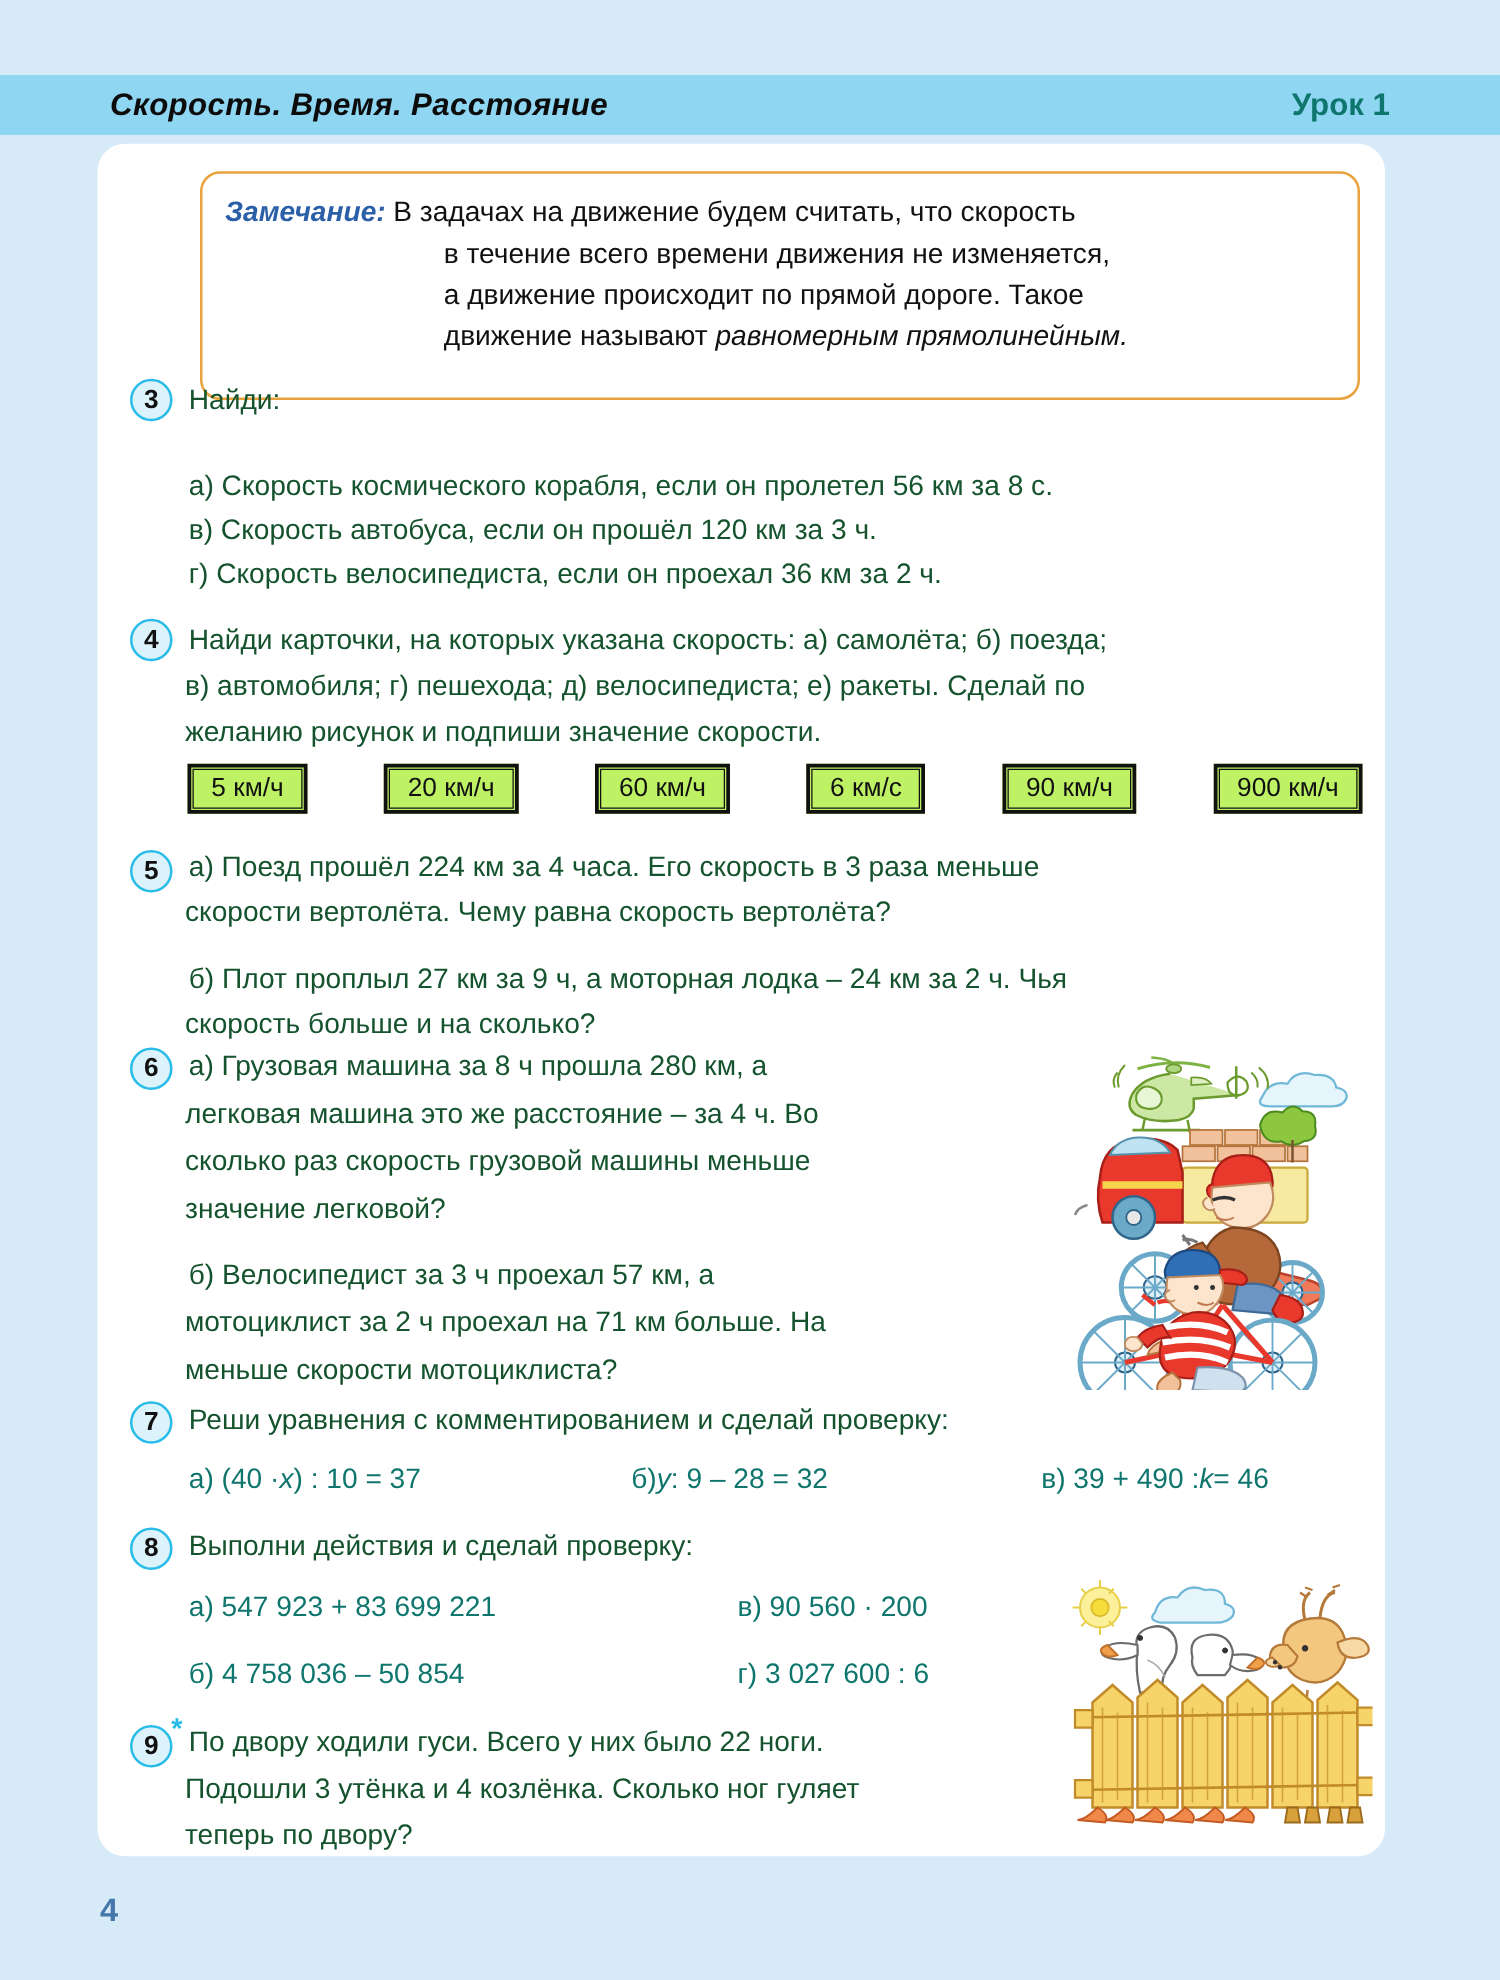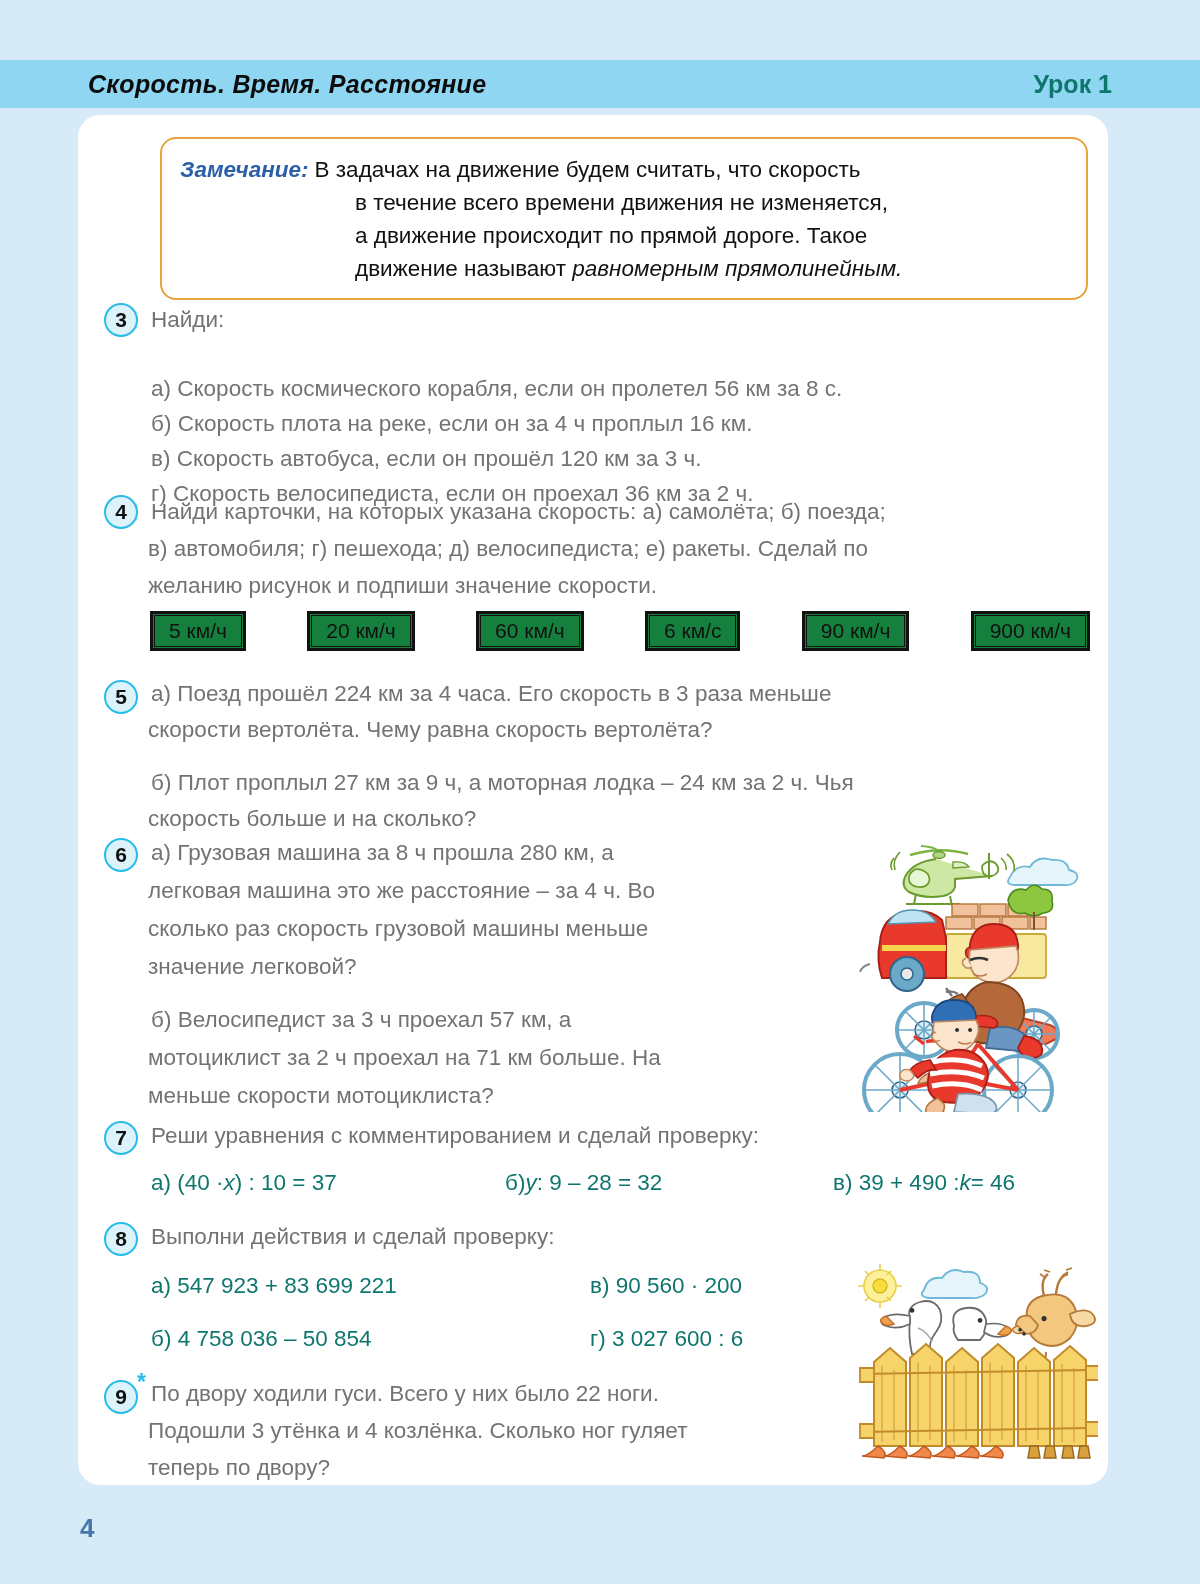--- a/index.html
+++ b/index.html
@@ -73,21 +73,21 @@
 
   
   .note-box {
     position: absolute;
     left: 160px;
     top: 137px;
     width: 928px;
     box-sizing: border-box;
     border: 2.5px solid #e8a33d;
     border-radius: 16px;
-    padding: 14px 16px 13px 18px;
+    padding: 14px 16px 33px 18px;
     background: #ffffff;
   }
   .note-line {
     font-size: 22.5px;
     line-height: 33px;
     color: #111;
     text-align: justify;
     white-space: nowrap;
   }
   .note-line.first { text-align: left; }
@@ -122,36 +122,36 @@
   .star {
     position: absolute;
     color: #29bce8;
     font-size: 23px;
     font-weight: bold;
     line-height: 1;
   }
   .body-line {
     font-size: 22.5px;
     line-height: 34px;
-    color: #737373;
+    color: #14532d;
     white-space: nowrap;
   }
 
   
   .cards-row {
     position: absolute;
     left: 150px;
     top: 611px;
     width: 940px;
     display: flex;
     justify-content: space-between;
   }
   .card {
     border: 3px solid #111;
-    background: #15803d;
+    background: #bef264;
     padding: 1px;
     height: 40px;
     box-sizing: border-box;
   }
   .card-inner {
     border: 1px solid #111;
     height: 100%;
     box-sizing: border-box;
     display: flex;
     align-items: center;
@@ -199,21 +199,20 @@
     <span class="note-indent"></span><span>движение называют </span><span class="ital">равномерным прямолинейным.</span>
   </div>
 </div>
 
 <div class="num-circle" style="left:104px; top:303px;">3</div>
 <div class="ex" style="left:151px; top:303px; width:940px;">
   <div class="body-line">Найди:</div>
 </div>
 <div class="ex" style="left:151px; top:371px; width:940px;">
   <div class="body-line" style="line-height:35px;">а) Скорость космического корабля, если он пролетел 56 км за 8 с.</div>
-  <div class="body-line" style="line-height:35px;">б) Скорость плота на реке, если он за 4 ч проплыл 16 км.</div>
   <div class="body-line" style="line-height:35px;">в) Скорость автобуса, если он прошёл 120 км за 3 ч.</div>
   <div class="body-line" style="line-height:35px;">г) Скорость велосипедиста, если он проехал 36 км за 2 ч.</div>
 </div>
 
 <div class="num-circle" style="left:104px; top:495px;">4</div>
 <div class="ex" style="left:151px; top:493px; width:940px;">
   <div class="body-line" style="line-height:37px;">Найди карточки, на которых указана скорость: а) самолёта; б) поезда;</div>
   <div class="body-line" style="line-height:37px; margin-left:-3px;">в) автомобиля; г) пешехода; д) велосипедиста; е) ракеты. Сделай по</div>
   <div class="body-line" style="line-height:37px; margin-left:-3px;">желанию рисунок и подпиши значение скорости.</div>
 </div>

